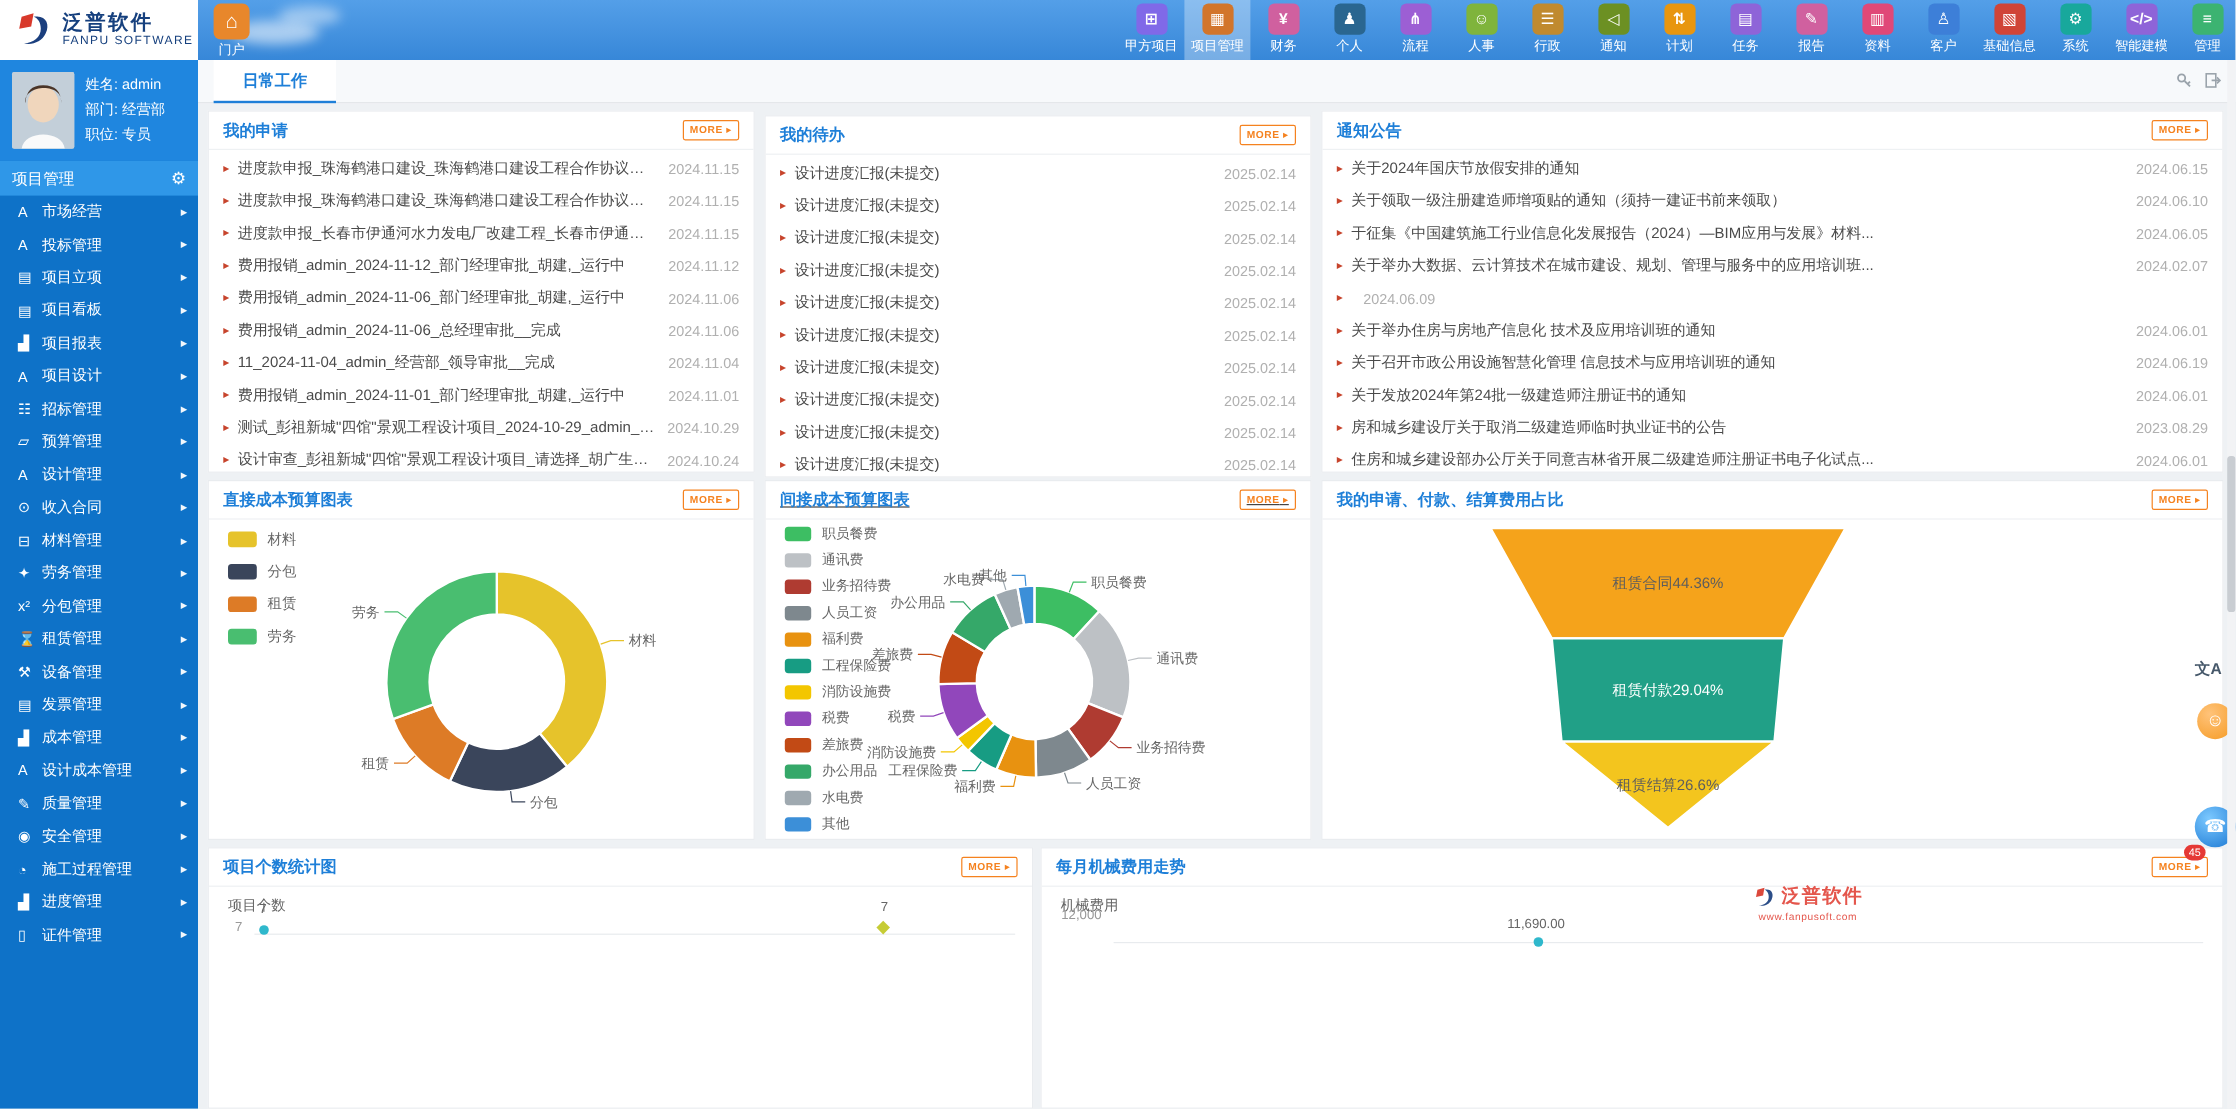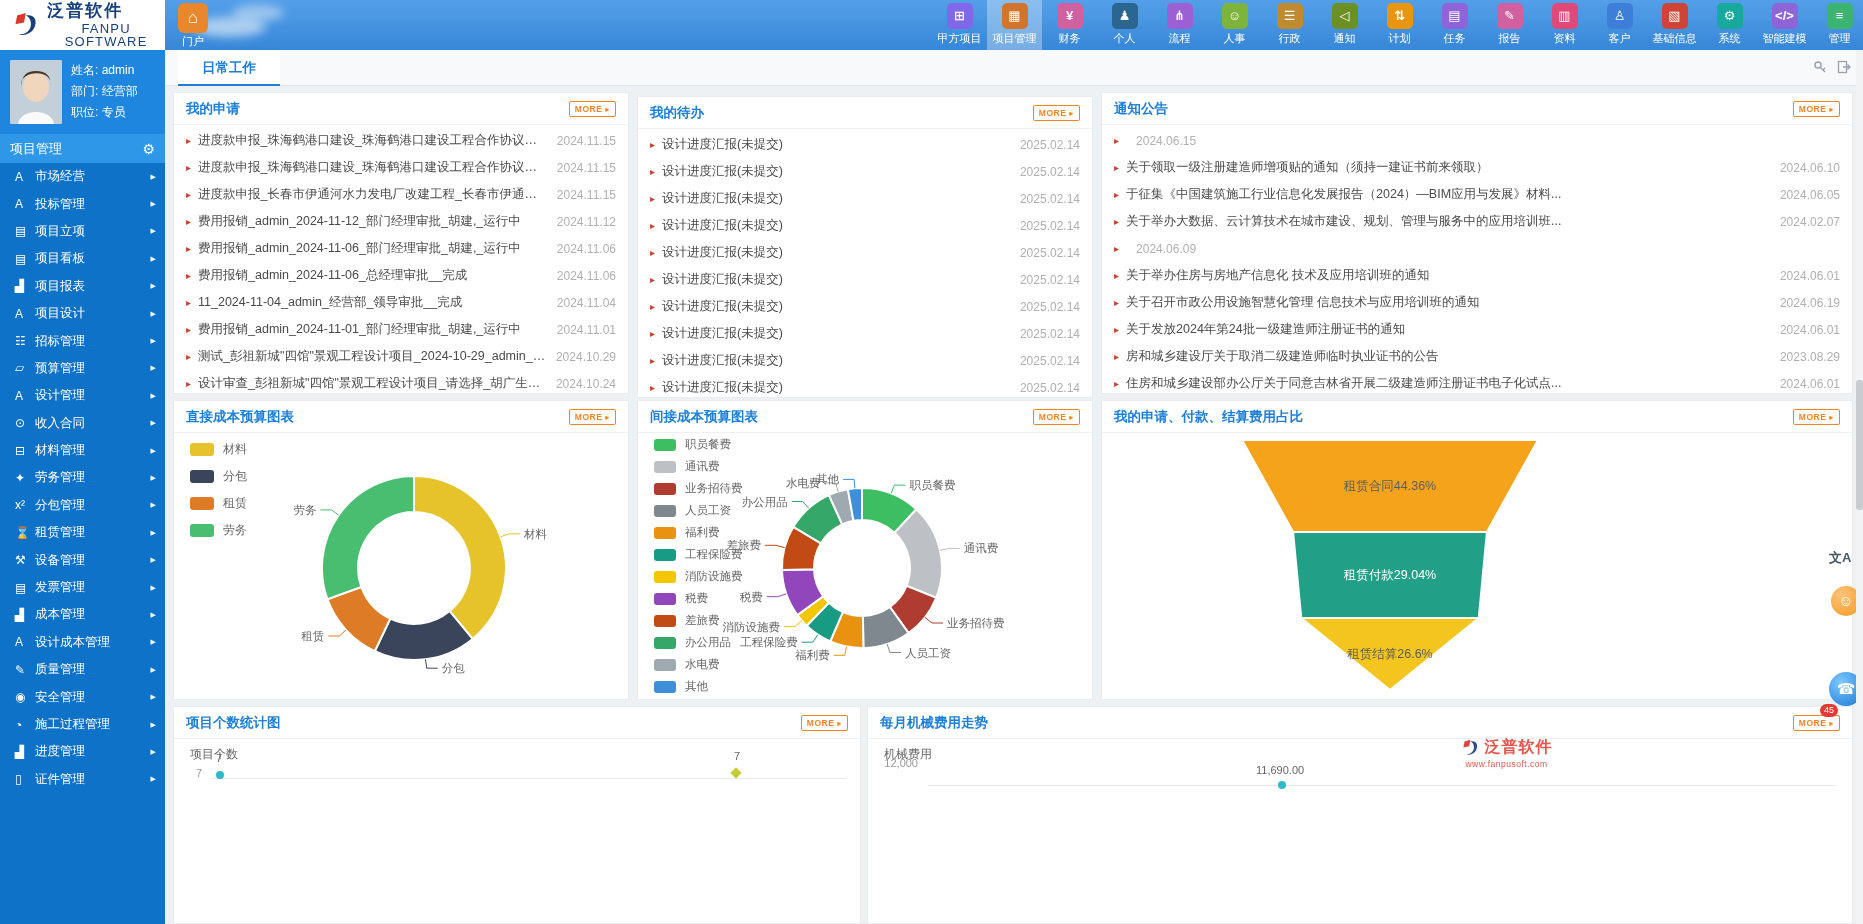--- a/index.html
+++ b/index.html
@@ -8,21 +8,21 @@
   svg text{font-family:"Liberation Sans","DejaVu Sans",sans-serif;}
 
   
   .topbar{position:absolute;left:0;top:0;width:1863px;height:50px;
           background:linear-gradient(#549FE8,#3787D8);overflow:hidden;}
   .cloud{position:absolute;background:rgba(255,255,255,.55);border-radius:50%;filter:blur(5px);}
   .logo-box{position:absolute;left:0;top:0;width:165px;height:50px;background:#fff;
             display:flex;align-items:center;padding-left:12px;box-sizing:border-box;}
   .logo-text{margin-left:6px;line-height:1;}
   .logo-cn{font-size:17px;font-weight:bold;color:#16407E;letter-spacing:2px;}
-  .logo-en{font-size:13px;color:#16407E;letter-spacing:1.2px;margin-top:3px;text-align:center;}
+  .logo-en{font-size:10px;color:#16407E;letter-spacing:1.2px;margin-top:3px;text-align:center;}
   .portal{position:absolute;left:170px;top:3px;width:46px;text-align:center;cursor:pointer;}
   .portal-icon{width:30px;height:30px;margin:0 auto;background:#E8872B;border-radius:6px;
                color:#fff;font-size:17px;line-height:30px;}
   .portal-label{color:#fff;font-size:11px;margin-top:1px;}
   .nav{position:absolute;right:-4px;top:0;height:50px;display:flex;}
   .nav-item{width:55px;height:50px;text-align:center;cursor:pointer;padding-top:3px;box-sizing:border-box;}
   .nav-item.active{background:rgba(255,255,255,.32);}
   .nav-icon{width:26px;height:26px;margin:0 auto;border-radius:5px;color:#fff;font-size:13px;
             line-height:26px;font-weight:bold;}
   .nav-label{color:#fff;font-size:11px;margin-top:2px;white-space:nowrap;}
@@ -59,21 +59,21 @@
   .row{height:27px;display:flex;align-items:center;padding:0 12px;cursor:pointer;}
   .row::before{content:"▸";color:#C7442C;font-size:10px;margin-right:7px;}
   .row-text{flex:1;min-width:0;white-space:nowrap;overflow:hidden;text-overflow:ellipsis;
             color:#4A4A4A;font-size:12.5px;}
   .row-date{color:#B0B0B0;font-size:12px;margin-left:10px;flex:none;text-align:center;}
 
   #p-requests{left:173px;top:92px;width:456px;height:302px;}
   #p-todos{left:637px;top:96px;width:456px;height:302px;}
   #p-notices{left:1101px;top:92px;width:752px;height:302px;}
   #p-direct{left:173px;top:400px;width:456px;height:300px;text-align:right;}
-  #p-indirect{left:637px;top:400px;width:456px;height:300px;}
+  #p-indirect{left:637px;top:400px;width:456px;height:300px;text-decoration:underline;}
   #p-funnel{left:1101px;top:400px;width:752px;height:300px;}
   #p-count{left:173px;top:706px;width:688px;height:218px;}
   #p-machine{left:867px;top:706px;width:986px;height:218px;}
 
   .chart-svg{position:absolute;left:0;top:31px;}
   .legend{position:absolute;left:16px;z-index:2;}
   .legend-item{display:flex;align-items:center;margin-bottom:10px;}
   .legend-item .sw{width:24px;height:13px;border-radius:3px;margin-right:9px;flex:none;}
   .legend-item .lb{font-size:12px;color:#666;white-space:nowrap;}
   #lg-direct{top:40px;}
@@ -516,20 +516,21 @@
 </div>
 
 <div class="panel" id="p-notices">
   <div class="panel-head">
     <span class="panel-title">通知公告</span>
     <span class="more-btn">MORE</span>
   </div>
   <div class="list">
 
       <div class="row">
+        <span class="row-text">关于2024年国庆节放假安排的通知</span>
         <span class="row-date">2024.06.15</span>
       </div>
 
       <div class="row">
         <span class="row-text">关于领取一级注册建造师增项贴的通知（须持一建证书前来领取）</span>
         <span class="row-date">2024.06.10</span>
       </div>
 
       <div class="row">
         <span class="row-text">于征集《中国建筑施工行业信息化发展报告（2024）—BIM应用与发展》材料...</span>

